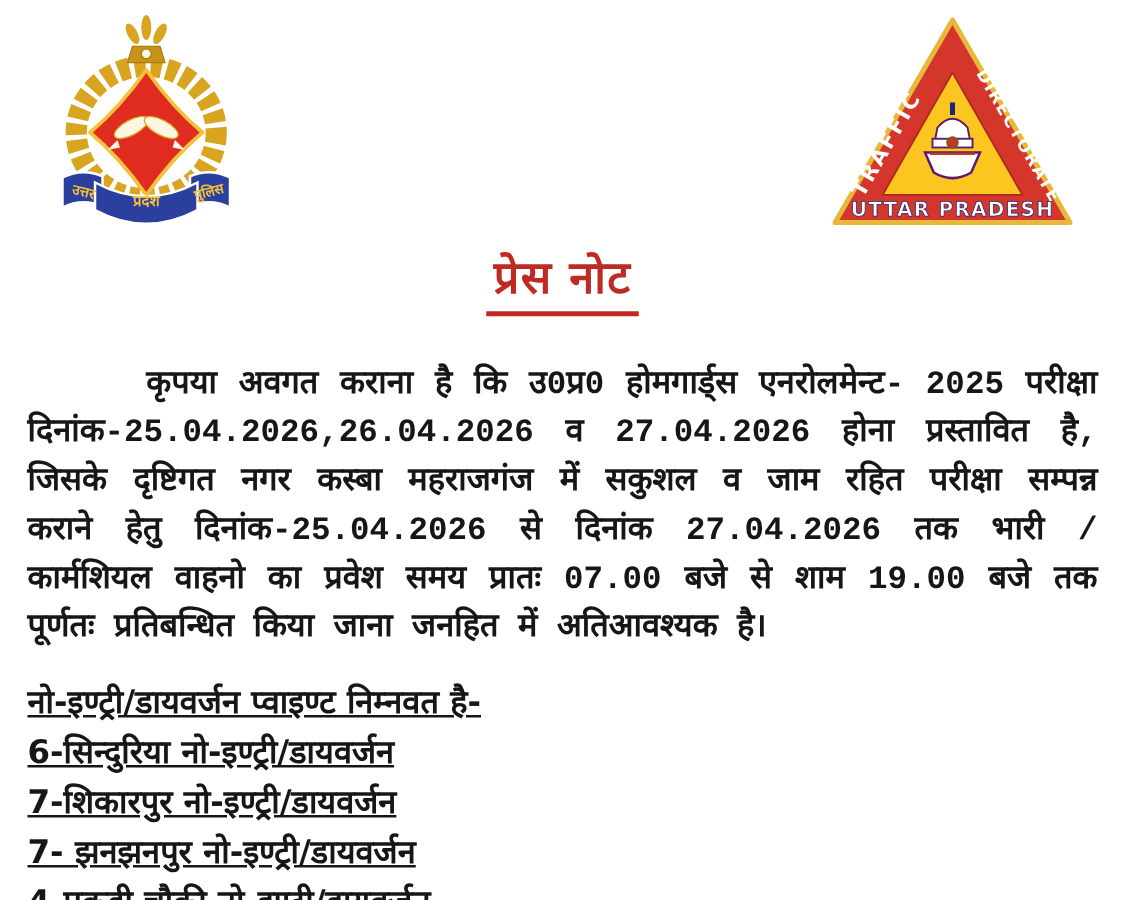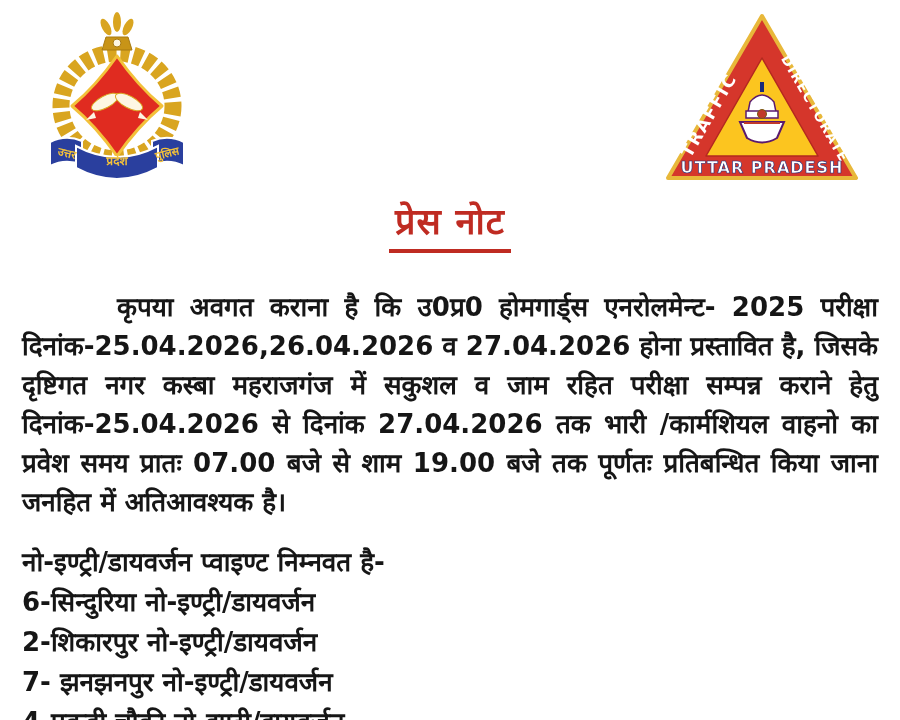--- a/index.html
+++ b/index.html
@@ -43,28 +43,30 @@
     position: absolute; top: 288px; left: 22px; width: 856px;
   }
   .para {
     font-size: 26px;
     font-weight: bold;
     line-height: 39px;
     text-align: justify;
     text-align-last: left;
     text-indent: 95px;
     color: #161616;
+    font-family: Liberation Mono, monospace;
   }
   .list-block { margin-top: 20px; }
   .list-heading, .list-item {
     font-size: 26px;
     font-weight: bold;
     line-height: 40px;
     color: #161616;
     text-align: left;
+    text-decoration: underline;
   }
 </style>
 </head>
 <body>
 
 <div class="page">
 
   <svg class="logo-left" viewBox="0 0 150 178" aria-hidden="true">
 
     <ellipse cx="75" cy="96" rx="56" ry="53" fill="none" stroke="#d9a520" stroke-width="17" stroke-dasharray="9 4"></ellipse>
@@ -116,19 +118,19 @@
   <div class="title-wrap">
     <span class="press-title">प्रेस नोट</span>
   </div>
 
   <div class="doc-body">
     <p class="para">कृपया अवगत कराना है कि उ0प्र0 होमगार्ड्स एनरोलमेन्ट- 2025 परीक्षा दिनांक-25.04.2026,26.04.2026 व 27.04.2026 होना प्रस्तावित है, जिसके दृष्टिगत नगर कस्बा महराजगंज में सकुशल व जाम रहित परीक्षा सम्पन्न कराने हेतु दिनांक-25.04.2026 से दिनांक 27.04.2026  तक भारी /कार्मशियल वाहनो का प्रवेश समय प्रातः 07.00 बजे से शाम 19.00 बजे तक पूर्णतः प्रतिबन्धित किया जाना जनहित में अतिआवश्यक है।</p>
 
     <div class="list-block">
       <div class="list-heading">नो-इण्ट्री/डायवर्जन प्वाइण्ट निम्नवत है-</div>
       <div class="list-item">6-सिन्दुरिया नो-इण्ट्री/डायवर्जन</div>
-      <div class="list-item">2-शिकारपुर नो-इण्ट्री/डायवर्जन</div>
+      <div class="list-item">7-शिकारपुर नो-इण्ट्री/डायवर्जन</div>
       <div class="list-item">7- झनझनपुर नो-इण्ट्री/डायवर्जन</div>
       <div class="list-item">4-पकड़ी चौकी नो-इण्ट्री/डायवर्जन</div>
     </div>
   </div>
 
 </div>
 
 </body></html>

